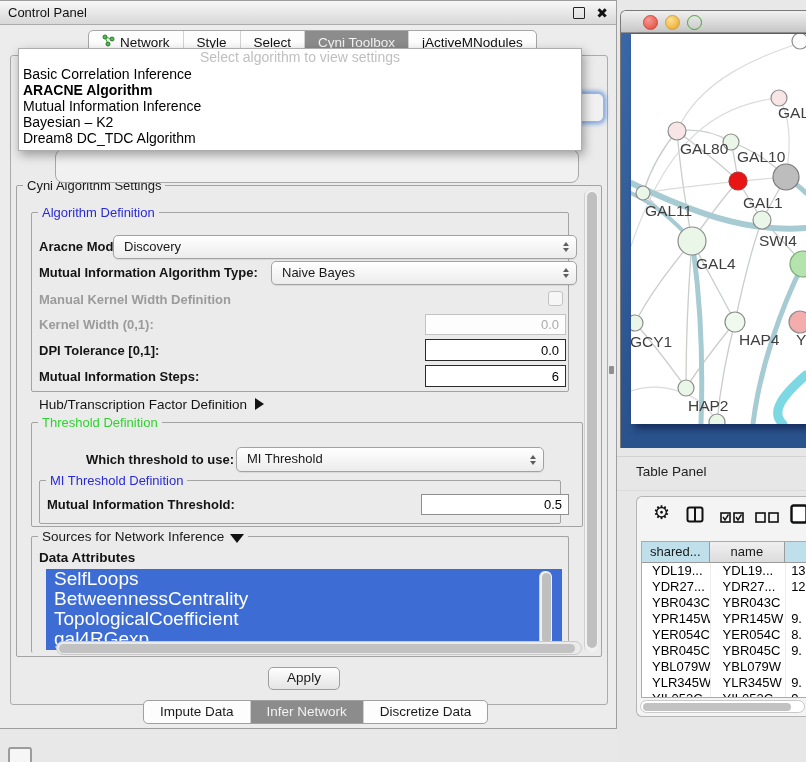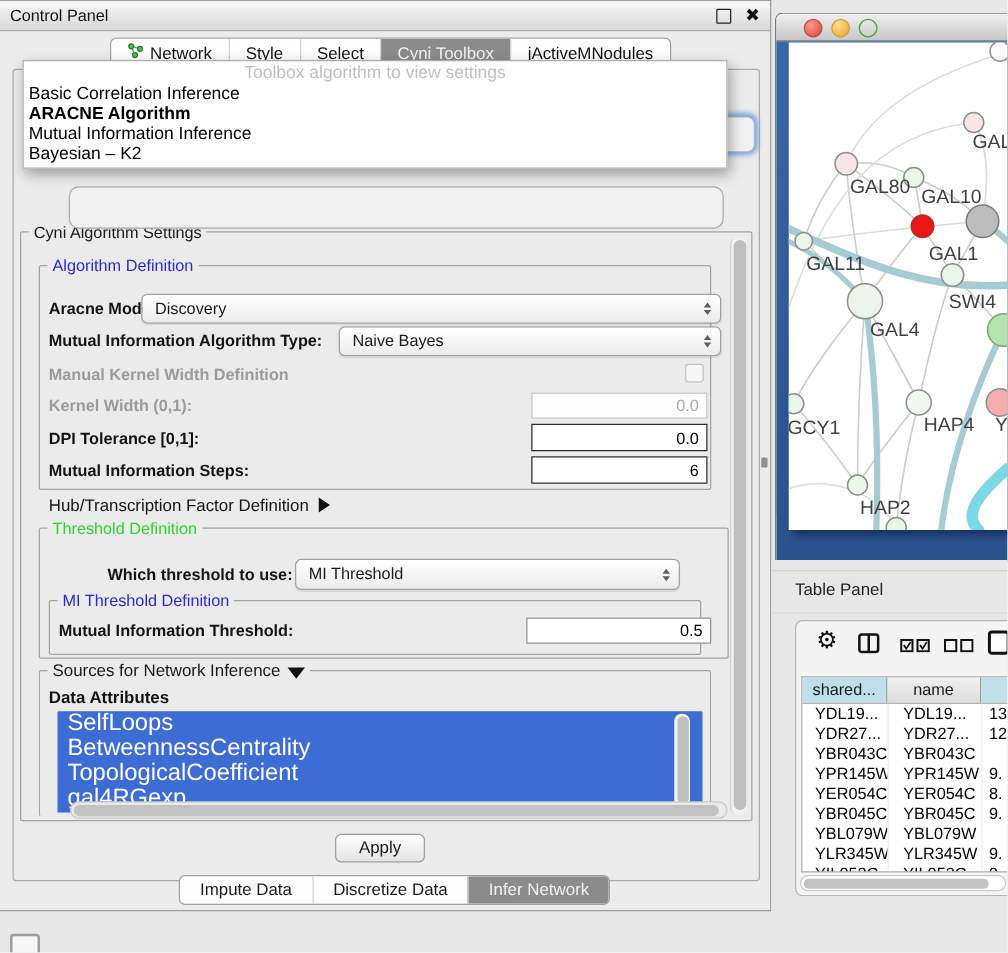--- a/index.html
+++ b/index.html
@@ -129,26 +129,27 @@
       <div class="tab">
           <span>jActiveMNodules</span>
         </div>
     </div>
 
     <div class="abs content-panel"></div>
     <div class="abs frag-combo-a"></div>
     <div class="abs frag-combo-b"></div>
 
     <div class="abs popup">
-      <div class="popup-ph">Toolbox algorithm to view settings</div>
+      <div class="popup-ph">Select algorithm to view settings</div>
       <div>
           <div class="pItem">Basic Correlation Inference</div>
           <div class="pItem bold">ARACNE Algorithm</div>
           <div class="pItem">Mutual Information Inference</div>
           <div class="pItem">Bayesian – K2</div>
+          <div class="pItem">Dream8 DC_TDC Algorithm</div>
         </div>
     </div>
 
     <div class="abs group" style="left:16px;top:184px;width:584px;height:470px;">
       <div class="gtitle">Cyni Algorithm Settings</div>
 
       <div class="group" style="left:14px;top:26px;width:536px;height:178px;">
         <div class="gtitle blue">Algorithm Definition</div>
       </div>
       <div class="lbl" style="left:22px;top:53px;">Aracne Mode:</div>
@@ -218,22 +219,22 @@
       </div>
       <div class="sb-h" style="left:39px;top:455px;width:524px;height:12px;">
         <div class="thumb" style="left:2px;width:516px;"></div>
       </div>
     </div>
 
     <div class="btn" style="left:268px;top:666px;width:70px;height:21px;">Apply</div>
 
     <div class="abs btabs">
       <div class="btab"><span>Impute Data</span></div>
+      <div class="btab sel"><span>Infer Network</span></div>
       <div class="btab"><span>Discretize Data</span></div>
-      <div class="btab sel"><span>Infer Network</span></div>
     </div>
   </div>
 
   <div class="abs splitter"></div>
 
   <div class="abs netwin">
     <div class="net-title">
       <span class="tl" style="left:22px;background:radial-gradient(circle at 35% 30%,#F59A90,#ED6B5F 55%,#C94A3E);border:1px solid #C84B3F;"></span>
       <span class="tl" style="left:44px;background:radial-gradient(circle at 35% 30%,#FBDF9A,#F5BF4F 55%,#D9A03C);border:1px solid #D2A040;"></span>
       <span class="tl" style="left:66px;background:radial-gradient(circle at 35% 30%,#A8E59A,#5CC443 55%,#3F9E2D;);border:1px solid #47A335;"></span>

